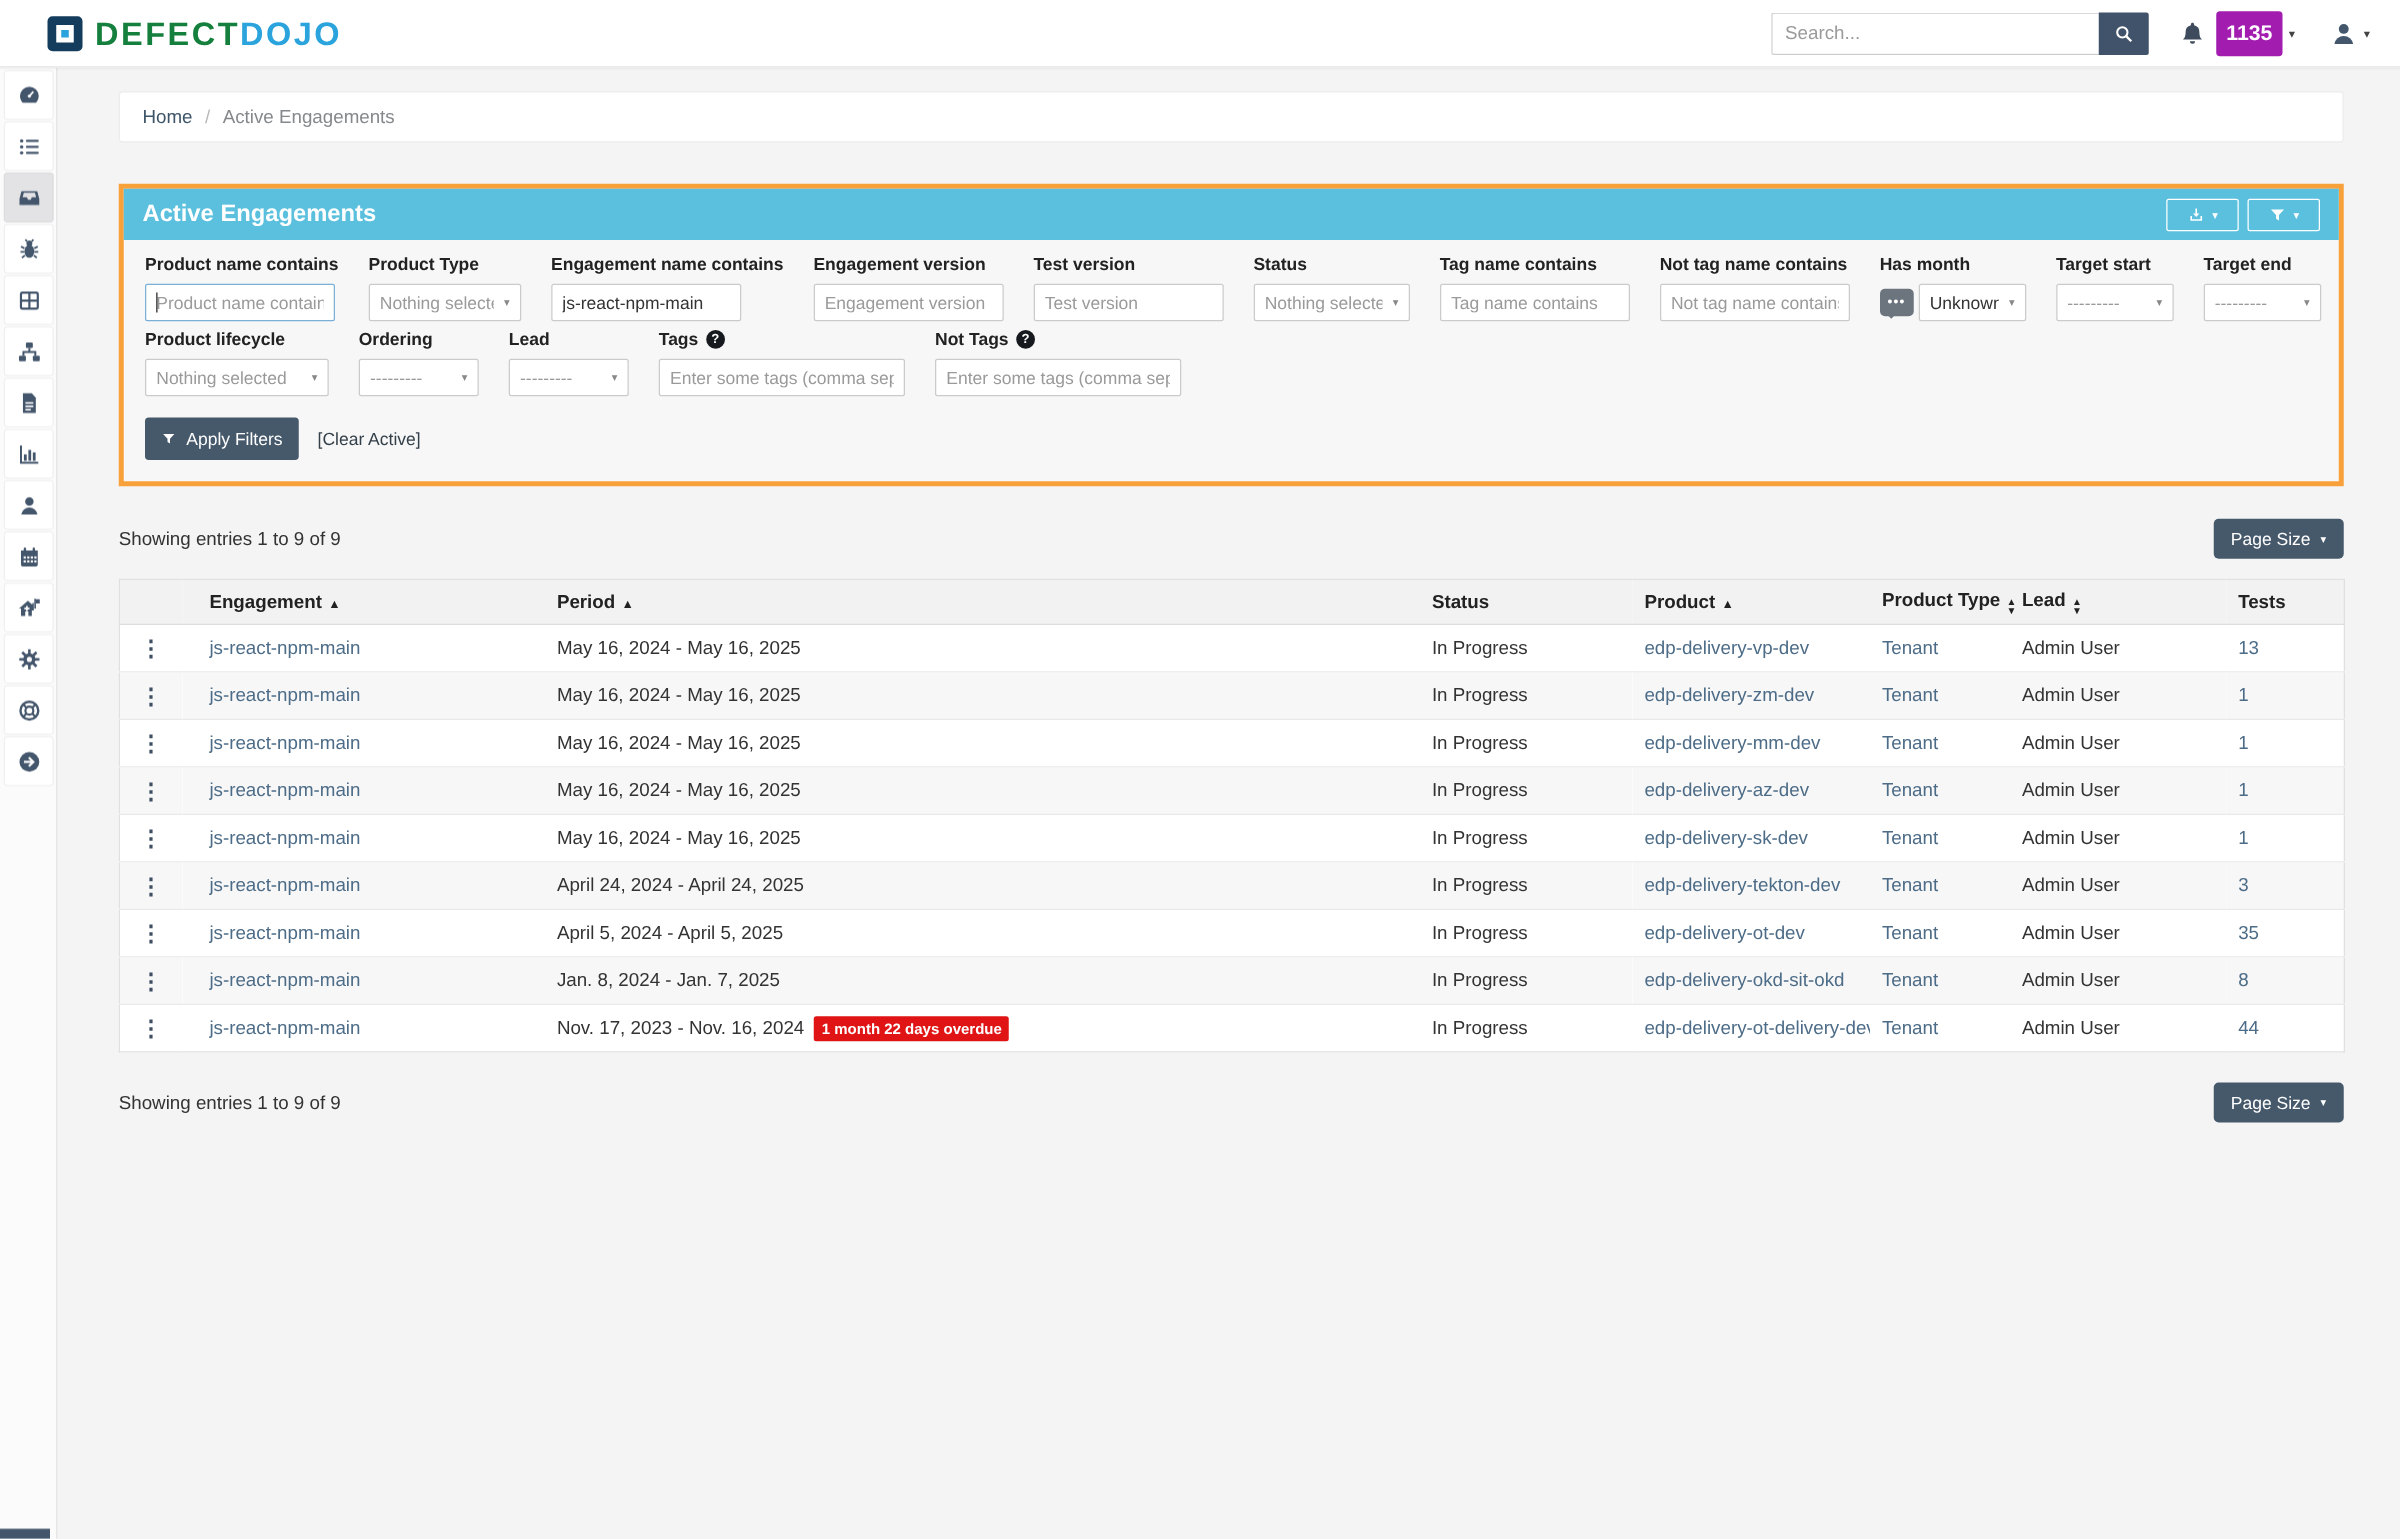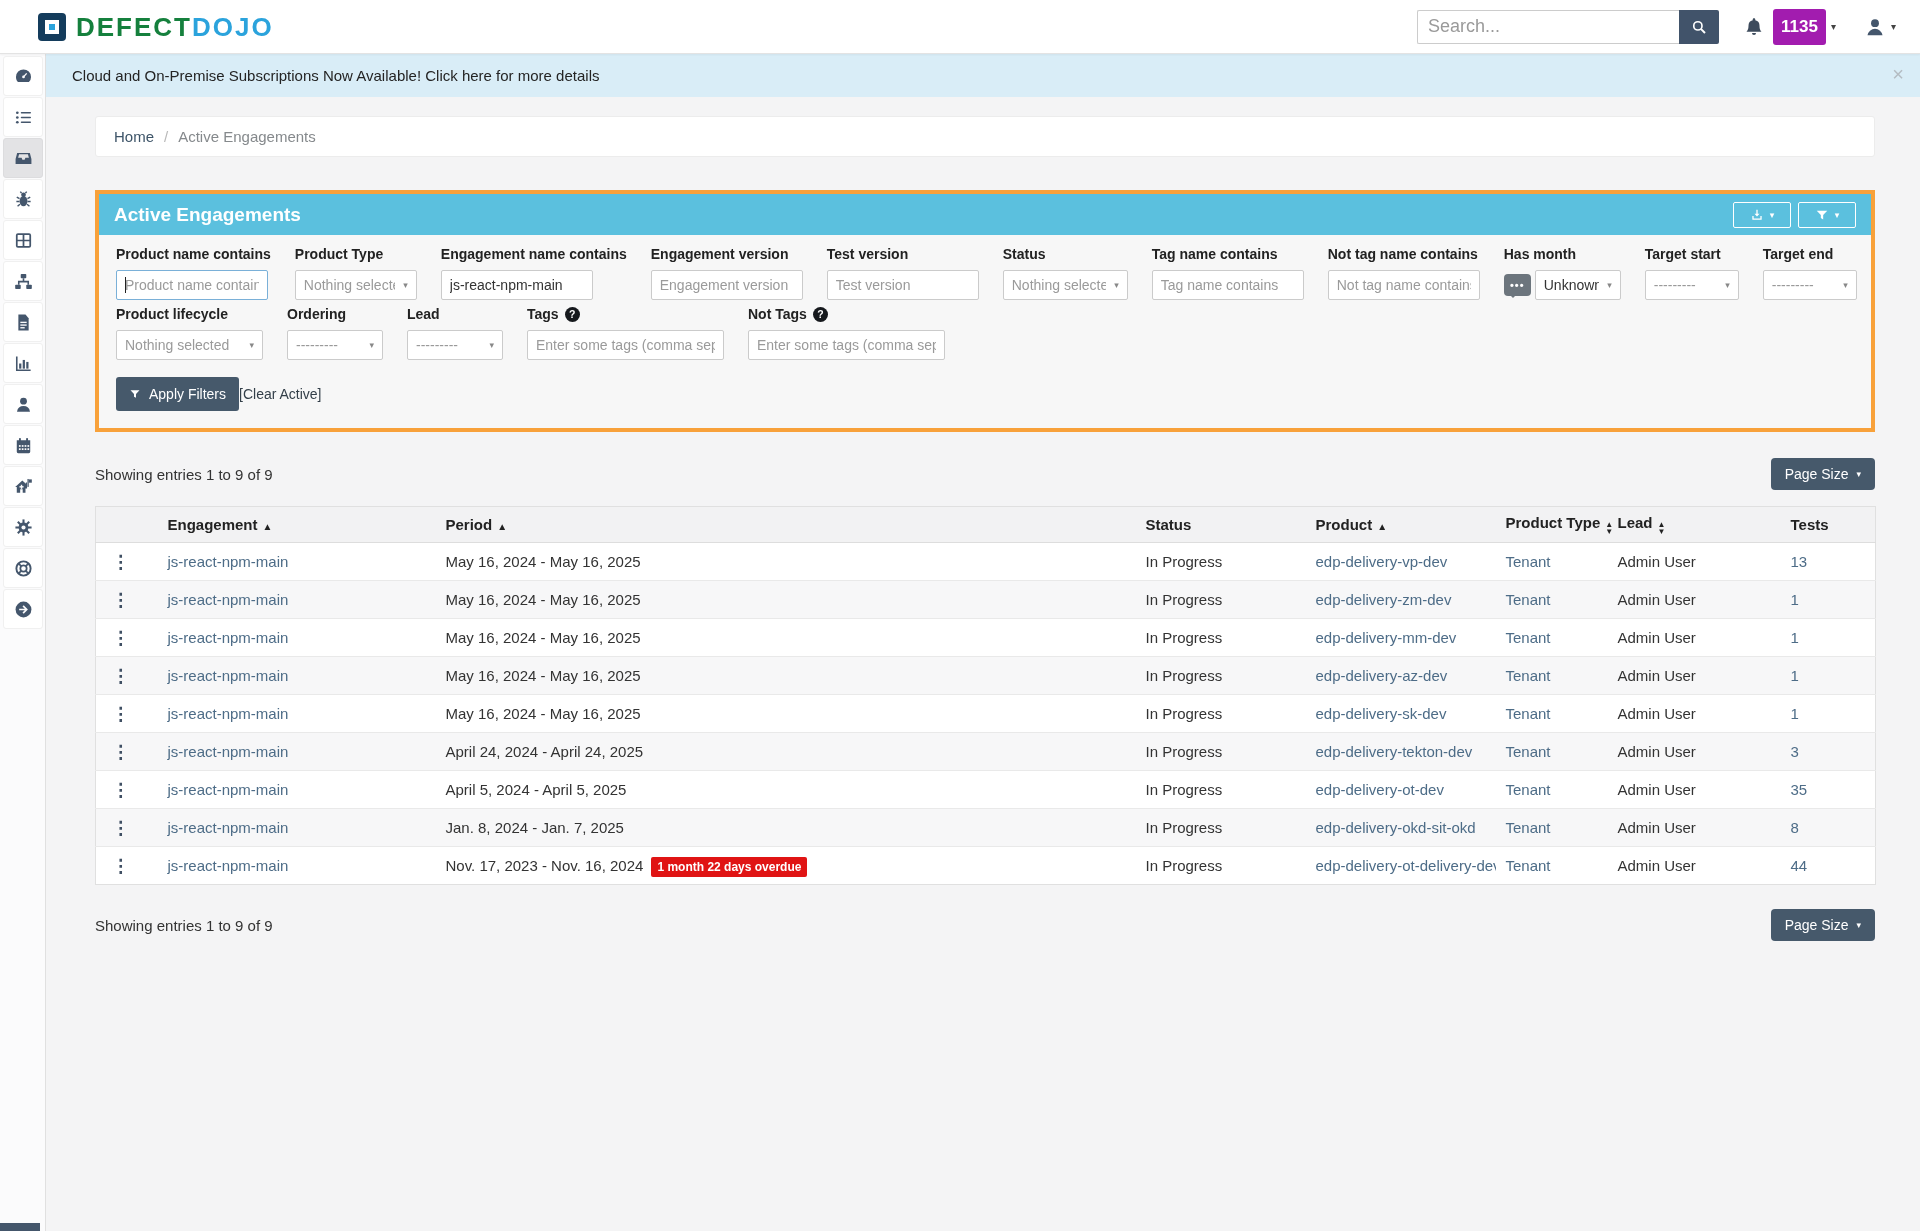--- a/index.html
+++ b/index.html
@@ -13,21 +13,21 @@
   .logo { display:flex; align-items:center; gap:10px; cursor:pointer; }
   .logo-mark { width:28px; height:28px; background:#143c5c; border-radius:4px; position:relative; }
   .logo-mark::before { content:""; position:absolute; left:7px; top:7px; width:14px; height:14px; background:#fff; }
   .logo-mark::after  { content:""; position:absolute; left:11px; top:11px; width:6px; height:6px; background:#2ba3dc; }
   .logo-text { font-size:26px; font-weight:800; letter-spacing:2px; line-height:1; }
   .logo-text .dark { color:#15803d; }
   .logo-text .light { color:#2ba3dc; }
   .nav-right { margin-left:auto; display:flex; align-items:center; }
   .search-group { display:flex; }
   .search-group input { width:262px; height:34px; border:1px solid #ccc; border-right:none;
-            border-radius:2px 0 0 2px; padding:0 10px; font-size:18px; color:#14532d; outline:none;
+            border-radius:2px 0 0 2px; padding:0 10px; font-size:15px; color:#14532d; outline:none;
             font-family:"Liberation Sans", sans-serif; }
   .search-group input::placeholder { color:#9a9a9a; }
   .search-btn { width:40px; height:34px; background:#41536a; border:none; border-radius:0 2px 2px 0;
             display:flex; align-items:center; justify-content:center; cursor:pointer; }
   .nav-bell { margin-left:24px; color:#3d4b5c; display:flex; align-items:center; cursor:pointer; }
   .nav-badge { margin-left:8px; background:#a21caf; color:#fff; font-size:17px; font-weight:bold;
             padding:8px 8px; border-radius:3px; cursor:pointer; }
   .nav-caret { margin-left:5px; font-size:10px; color:#444; }
   .nav-user { margin-left:28px; color:#44566c; display:flex; align-items:center; cursor:pointer; }
 
@@ -87,21 +87,21 @@
   .sel-text { font-size:14px; color:#333; flex:1; white-space:nowrap; overflow:hidden; }
   .sel-text.muted { color:#9a9a9a; }
   .sel-caret { color:#888; font-size:9px; margin-left:8px; }
   .selgroup { display:flex; align-items:center; }
   .bubble { width:27px; height:22px; background:#6c757d; border-radius:4px; position:relative;
             display:flex; align-items:center; justify-content:center; margin-right:4px; flex:none; }
   .bubble::after { content:""; position:absolute; left:5px; bottom:-6px; border:4px solid transparent;
             border-top-color:#6c757d; }
   .bubble span { color:#fff; font-size:11px; font-weight:bold; letter-spacing:1px; line-height:1; }
 
-  .apply-row { margin-top:17px; display:flex; align-items:center; }
+  .apply-row { margin-top:17px; display:flex; align-items:center; gap:15px; }
   .apply-btn { background:#46596b; color:#fff; border:none; border-radius:3px; font-size:14px;
             padding:9px 13px; display:flex; align-items:center; gap:8px; cursor:pointer;
             font-family:"Liberation Sans", sans-serif; }
   .apply-btn svg { width:12px; height:12px; }
   .clear-link { font-size:14px; color:#333f49; cursor:pointer; }
 
   
   .toolbar { display:flex; justify-content:space-between; align-items:center; }
   .toolbar.top { margin-bottom:16px; }
   .toolbar.bottom { margin-top:24px; }
@@ -331,24 +331,20 @@
       <span>
         <svg viewBox="0 0 24 24">
           <circle cx="12" cy="12" r="10" fill="currentColor"></circle>
           <path d="M6.5 12h9M11.5 7.5 16 12l-4.5 4.5" stroke="#fbfbfc" stroke-width="2.2" fill="none"></path>
         </svg>
       </span>
     </div>
   </aside>
 
 <div class="main">
-  <div class="banner">
-    <span><span>Cloud and On-Premise Subscriptions Now Available! </span><span class="banner-link">Click here for more details</span></span>
-    <span class="banner-close">×</span>
-  </div>
 
   <div class="content">
     <div class="breadcrumb">
       <span class="bc-home">Home</span>
       <span class="bc-sep">/</span>
       <span class="bc-cur">Active Engagements</span>
     </div>
 
     <div class="panel">
       <div class="panel-head">

